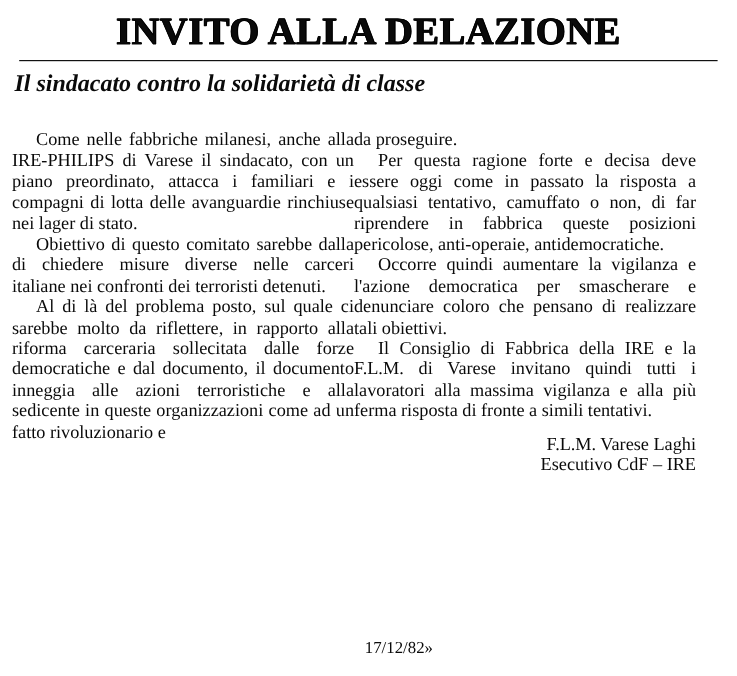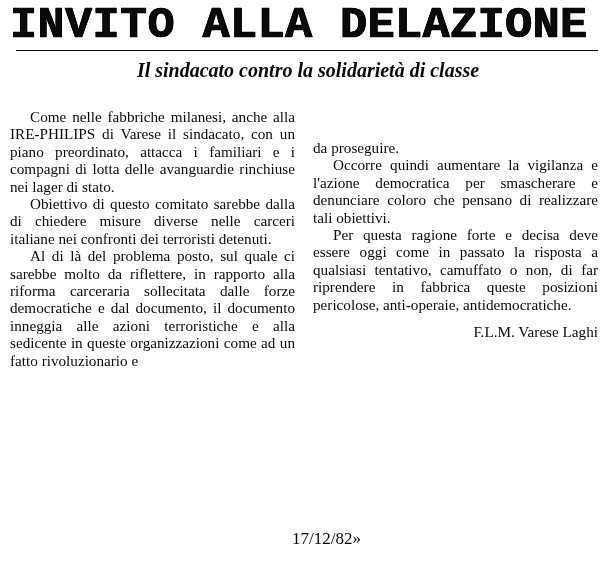--- a/index.html
+++ b/index.html
@@ -16,80 +16,78 @@
     position: relative;
   }
   .page {
     width: 614px;
     height: 563px;
     box-sizing: border-box;
     padding: 4px 10px 0 10px;
     position: relative;
   }
   .headline {
-    font-family: Liberation Mono, monospace;
+    font-family: Liberation Serif, serif;
     font-weight: bold;
-    font-size: 45px;
+    font-size: 32px;
     line-height: 44px;
     letter-spacing: 0.5px;
-    text-align: left;
+    text-align: center;
     margin: 0 0 2px 0;
     -webkit-text-stroke: 0.7px #000;
     text-shadow: 0.6px 0 0 #000, -0.3px 0 0 #000;
   }
   .rule {
     border: none;
     border-top: 1.6px solid #111;
     margin: 2px 6px 7px 6px;
   }
   .subhead {
     font-family: "Liberation Serif", serif;
     font-style: italic;
     font-weight: bold;
     font-size: 20px;
     line-height: 24px;
     margin: 0 0 8px 2px;
-    text-align: center;
+    text-align: left;
   }
   .columns {
     display: flex;
-    gap: 18px;
     margin-top: 26px;
   }
   .col {
     width: 285px;
     font-size: 15.2px;
     line-height: 17.4px;
     text-align: justify;
     text-justify: inter-word;
     hyphens: manual;
   }
   .col p {
     margin: 0;
     text-indent: 20px;
   }
   .col p.noindent {
     text-indent: 0;
-    margin-top: 31px;
   }
   .sign {
     margin-top: 10px;
     text-align: right;
     font-size: 15.2px;
     line-height: 17.4px;
   }
   .sign div {
     white-space: nowrap;
     font-family: Liberation Serif, serif;
   }
   .date {
     position: absolute;
-    left: 292px;
+    left: 304px;
     bottom: 14px;
-    font-size: 17px;
+    font-size: 14px;
   }
 </style>
 </head>
 <body>
 
 <div class="page">
 
   <h1 class="headline">INVITO ALLA DELAZIONE</h1>
   <hr class="rule">
   <h2 class="subhead">Il sindacato contro la solidarietà di classe</h2>
@@ -97,25 +95,27 @@
   <div class="columns">
 
     <div class="col">
       <p>Come nelle fabbriche milanesi, anche alla IRE-PHILIPS di Varese il sindacato, con un piano preordinato, attacca i familiari e i compagni di lotta delle avanguardie rinchiuse nei lager di stato.</p>
       <p>Obiettivo di questo comitato sarebbe dalla di chiedere misure diverse nelle carceri italiane nei confronti dei terroristi detenuti.</p>
       <p>Al di là del problema posto, sul quale ci sarebbe molto da riflettere, in rapporto alla riforma carceraria sollecitata dalle forze democratiche e dal documento, il documento inneggia alle azioni terroristiche e alla sedicente in queste organizzazioni come ad un fatto rivoluzionario e</p>
     </div>
 
     <div class="col">
       <p class="noindent">da proseguire.</p>
+      <p>Per questa ragione forte e decisa deve essere oggi come in passato la risposta a qualsiasi tentativo, camuffato o non, di far riprendere in fabbrica queste posizioni pericolose, anti-operaie, antidemocratiche.</p>
       <p>Occorre quindi aumentare la vigilanza e l'azione democratica per smascherare e denunciare coloro che pensano di realizzare tali obiettivi.</p>
-      <p>Per questa ragione forte e decisa deve essere oggi come in passato la risposta a qualsiasi tentativo, camuffato o non, di far riprendere in fabbrica queste posizioni pericolose, anti-operaie, antidemocratiche.</p>
+      <p>Il Consiglio di Fabbrica della IRE e la F.L.M. di Varese invitano quindi tutti i lavoratori alla massima vigilanza e alla più ferma risposta di fronte a simili tentativi.</p>
 
       <div class="sign">
         <div>F.L.M. Varese Laghi</div>
+        <div>Esecutivo CdF – IRE</div>
       </div>
     </div>
 
   </div>
 
   <div class="date">17/12/82»</div>
 
 </div>
 
 </body></html>

